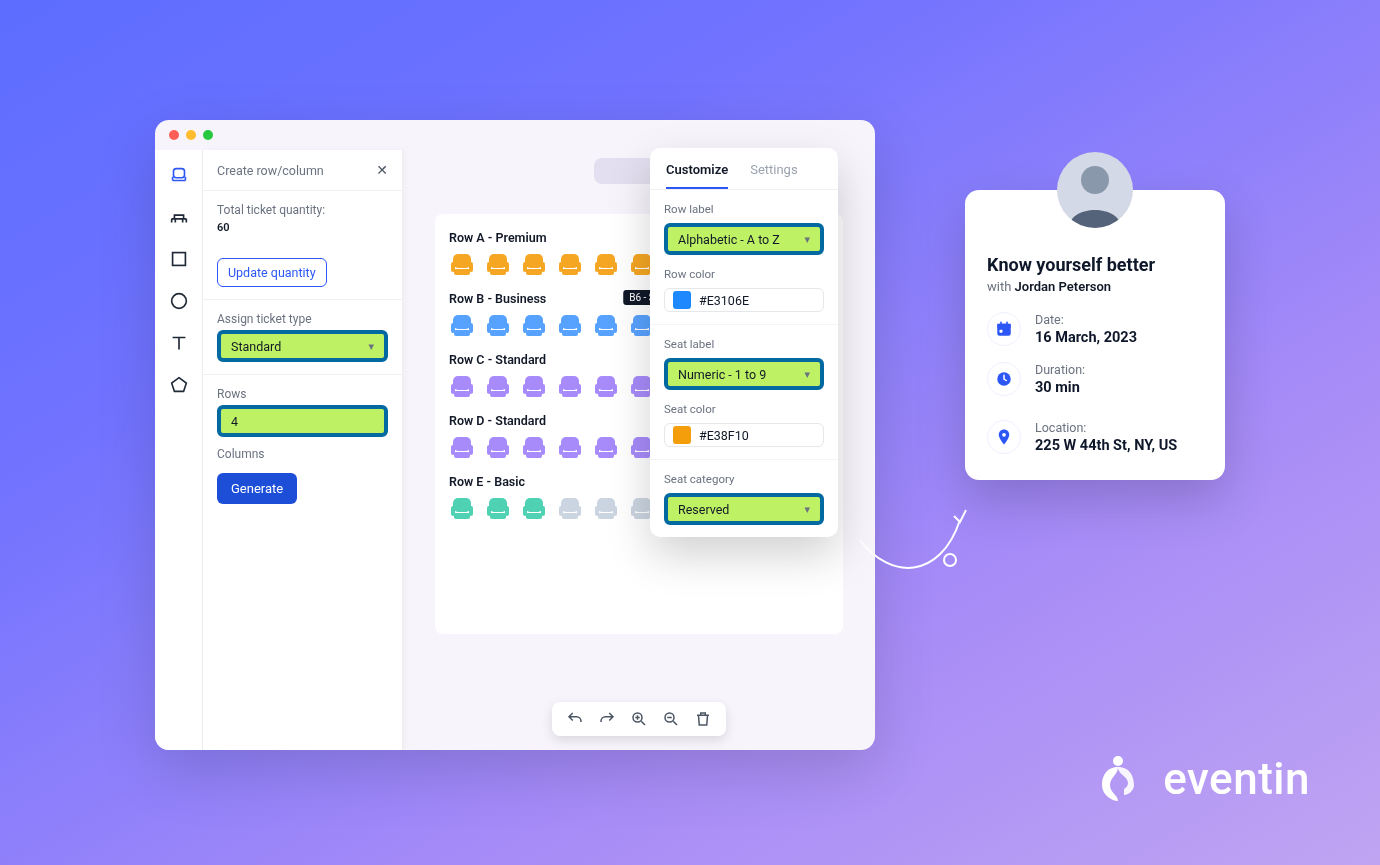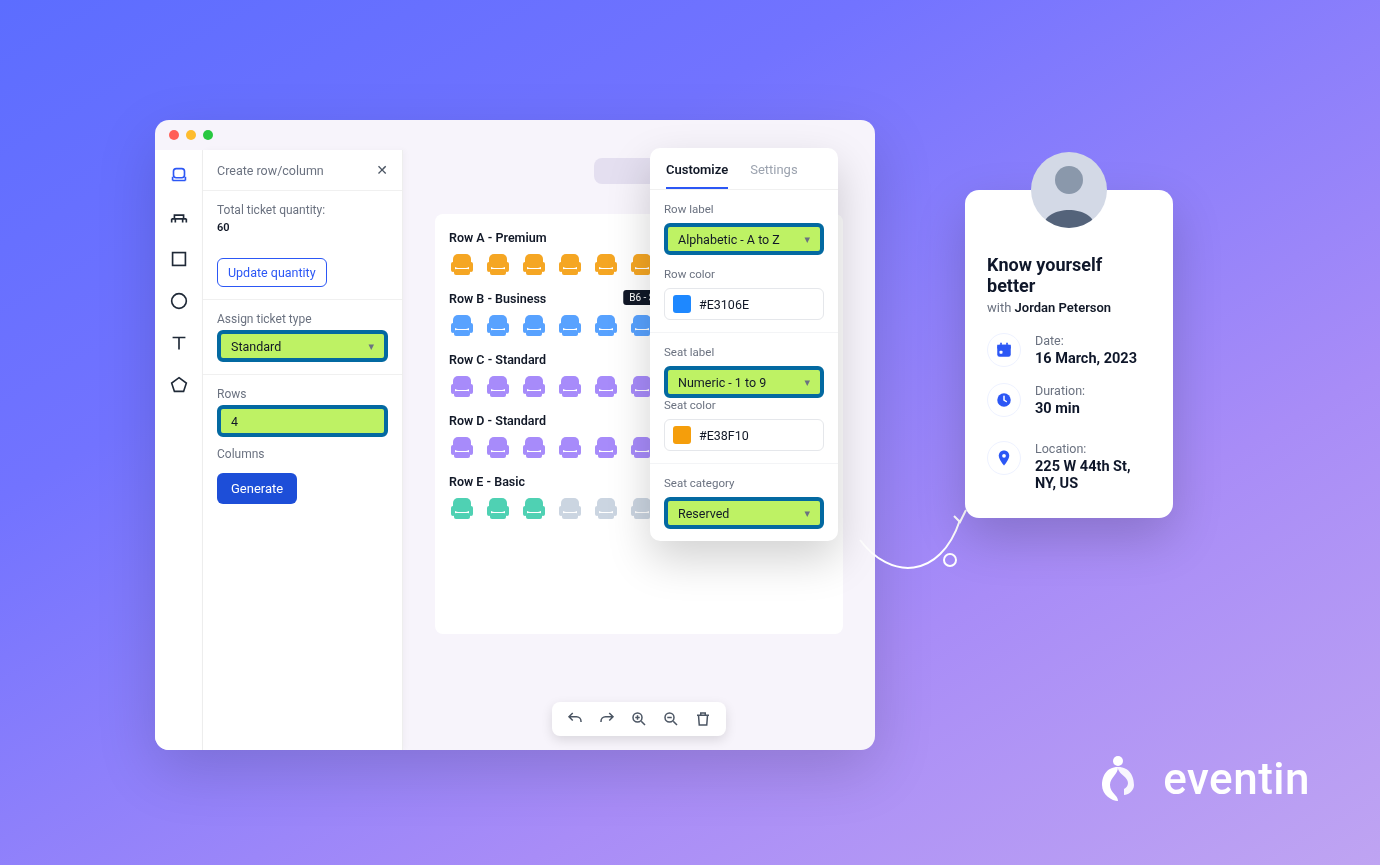--- a/index.html
+++ b/index.html
@@ -49,26 +49,26 @@
   
   .customize {
     position:absolute; left:650px; top:148px; width:188px; background:#fff; border-radius:10px;
     box-shadow:0 18px 44px rgba(0,0,0,0.18); padding:0; z-index:30;
   }
   .cz-tabs { display:flex; gap:22px; padding:14px 16px 0 16px; border-bottom:1px solid #f0f0f0; }
   .cz-tab { font-size:13px; color:#9ca3af; padding-bottom:10px; cursor:pointer; }
   .cz-tab.active { color:#111827; font-weight:600; border-bottom:2px solid #2c57f5; }
   .cz-group { padding:12px 14px; border-bottom:1px solid #f3f4f6; }
   .cz-label { font-size:11.5px; color:#6b7280; margin-bottom:7px; }
-  .color-input { display:flex; align-items:center; gap:8px; height:32px; border:1px solid #e5e7eb; border-radius:6px; padding:0 8px; }
+  .color-input { display:flex; align-items:center; gap:8px; height:24px; border:1px solid #e5e7eb; border-radius:6px; padding:0 8px; }
   .swatch { width:18px; height:18px; border-radius:3px; flex-shrink:0; }
   .color-input span { font-size:12.5px; color:#111827; }
   
   .event-card {
-    position:absolute; left:965px; top:190px; width:208px; background:#fff; border-radius:14px;
+    position:absolute; left:965px; top:190px; width:260px; background:#fff; border-radius:14px;
     box-shadow:0 20px 50px rgba(0,0,0,0.18); padding:64px 22px 26px 22px;
   }
   .avatar { position:absolute; left:50%; top:-38px; transform:translateX(-50%); width:76px; height:76px; border-radius:50%; background:#d3d9e6; overflow:hidden; display:flex; align-items:flex-end; justify-content:center; }
   .ev-title { font-size:18px; font-weight:700; color:#0f172a; margin-bottom:4px; }
   .ev-sub { font-size:13px; color:#6b7280; margin-bottom:18px; }
   .ev-sub strong { color:#111827; font-weight:600; }
   .ev-row { display:flex; gap:14px; margin-bottom:16px; }
   .ev-icon { width:34px; height:34px; border-radius:50%; border:1px solid #eef2ff; display:flex; align-items:center; justify-content:center; flex-shrink:0; }
   .ev-body { display:flex; flex-direction:column; }
   .ev-lbl { font-size:12.5px; color:#6b7280; margin-bottom:2px; }
@@ -606,21 +606,21 @@
       <div class="swatch" id="rowswatch" style="background: rgb(30, 136, 255);"></div>
       <span>#E3106E</span>
     </div>
   </div>
   <div class="cz-group">
     <div class="cz-label">Seat label</div>
     <div class="select">
       <span>Numeric - 1 to 9</span>
       <span class="chev">▾</span>
     </div>
-    <div class="cz-label" style="">Seat color</div>
+    <div class="cz-label" style="margin-top:12px;">Seat color</div>
     <div class="color-input">
       <div class="swatch" id="seatswatch" style="background: rgb(245, 158, 11);"></div>
       <span>#E38F10</span>
     </div>
   </div>
   <div class="cz-group" style="border-bottom:none;">
     <div class="cz-label">Seat category</div>
     <div class="select">
       <span>Reserved</span>
       <span class="chev">▾</span>

